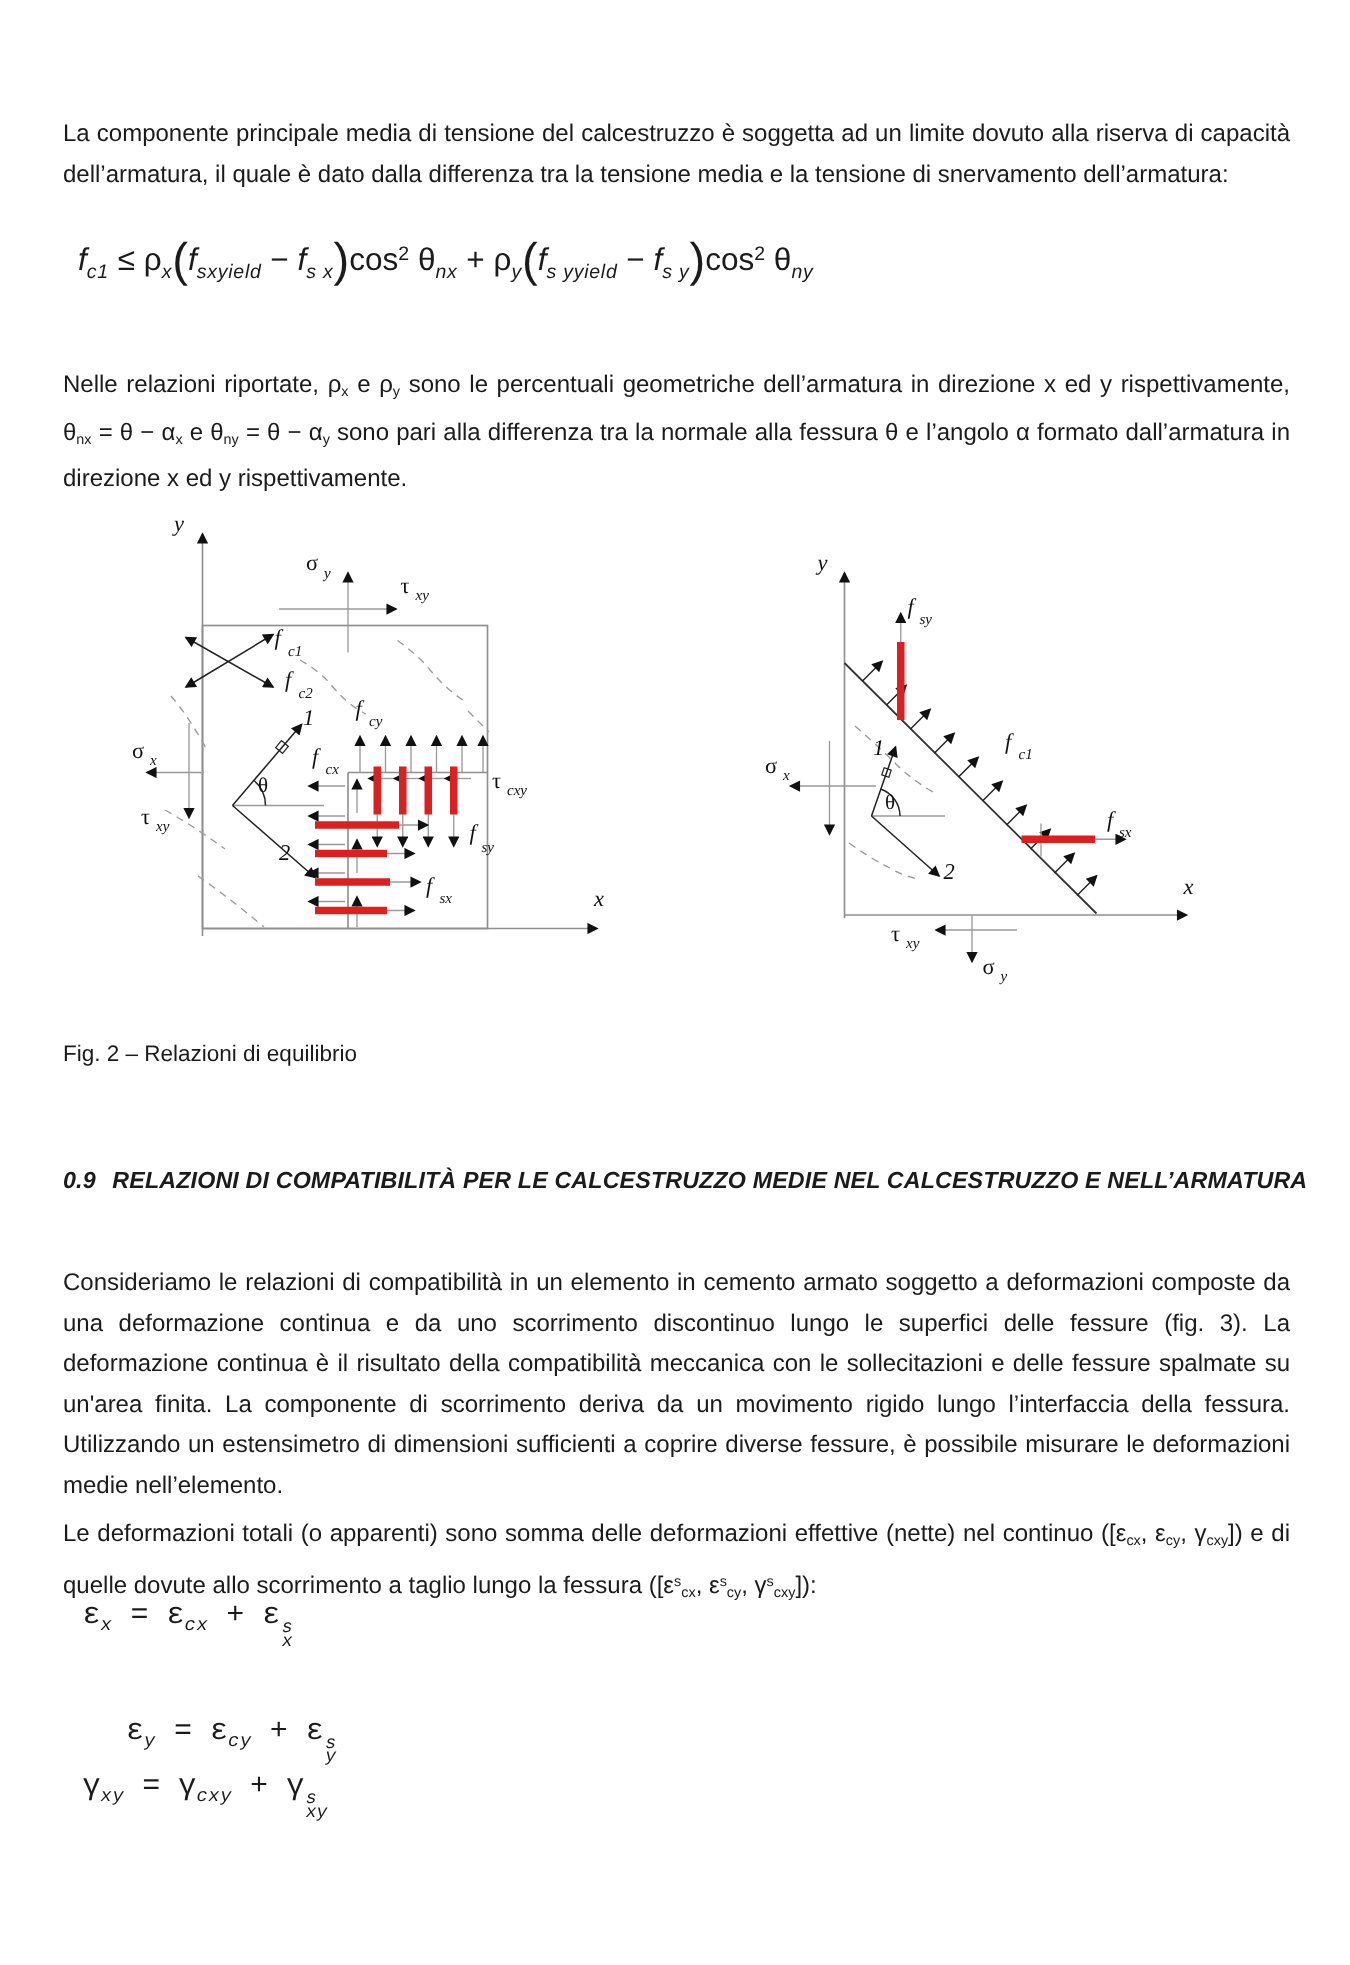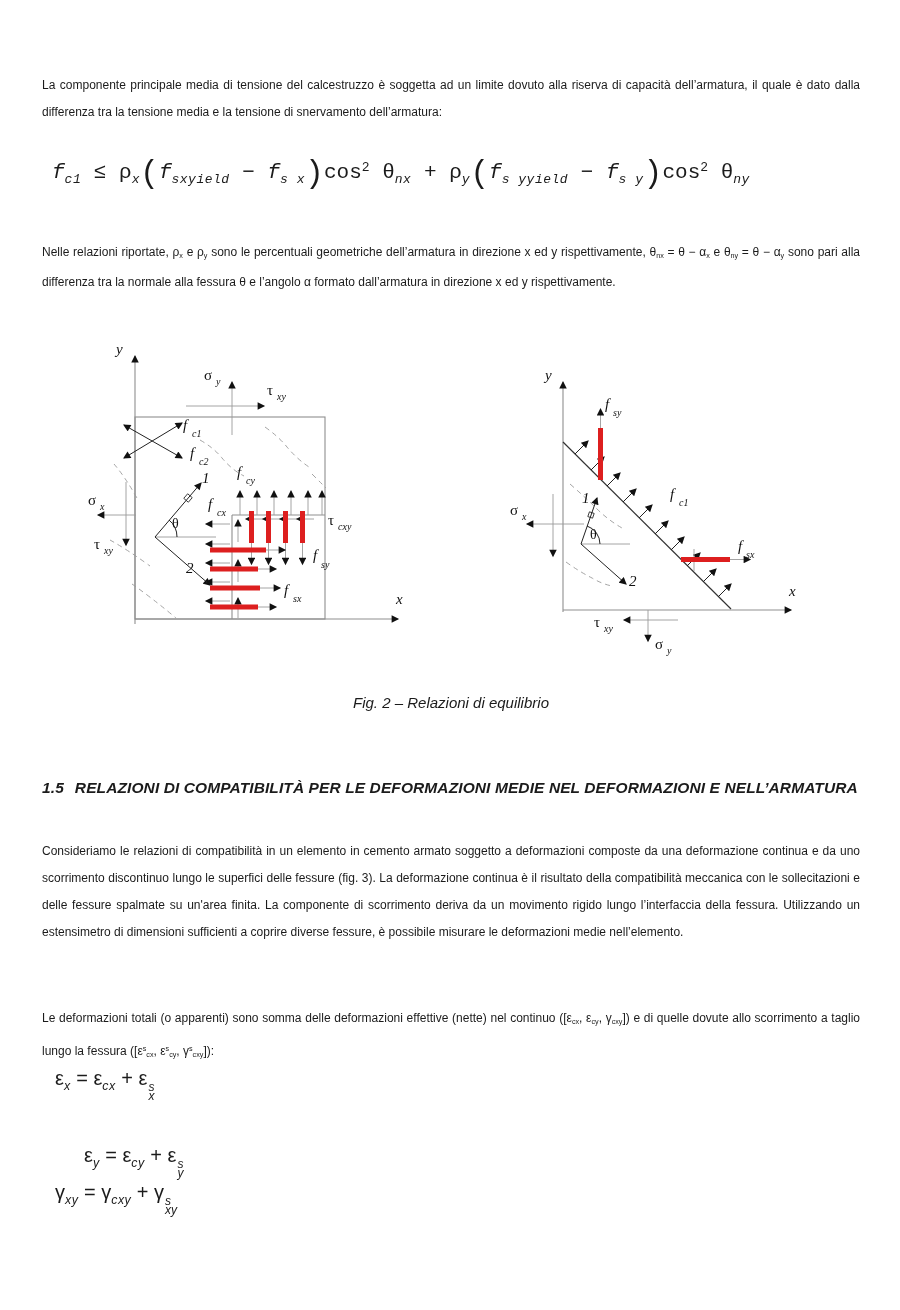--- a/index.html
+++ b/index.html
@@ -1,32 +1,32 @@
 <!DOCTYPE html>
 <html><head>
 <meta charset="utf-8">
 <style>
   html,body{margin:0;padding:0;background:#fff;}
   body{width:900px;height:1310px;position:relative;overflow:hidden;
        font-family:"Liberation Sans",sans-serif;color:#1b1b1b;}
   .abs{position:absolute;}
-  .para{left:42px;width:818px;font-size:12px;line-height:27px;text-align:justify;}
+  .para{left:42px;width:818px;font-size:16px;line-height:27px;text-align:justify;}
   .tk-n{font-style:normal;}
   .tk-i{font-style:italic;}
   .tk-g{font-style:normal;}
   .tk-sub{font-size:0.62em;font-style:italic;vertical-align:-0.38em;letter-spacing:.5px;}
   .tk-sup{font-size:0.62em;font-style:normal;vertical-align:0.55em;}
   .tk-bp{font-size:1.5em;font-weight:300;vertical-align:-0.12em;}
   .tk-sb{font-size:0.6em;vertical-align:-0.28em;}
   .tk-sp{font-size:0.6em;vertical-align:0.5em;}
   .ss{display:inline-flex;flex-direction:column;align-items:flex-start;
       vertical-align:-0.5em;line-height:0.78;font-size:0.6em;font-style:italic;margin-left:1px;}
-  .formula{left:52px;width:808px;font-family:Liberation Mono, monospace;font-size:21px;line-height:1.2;}
-  .eq{left:55px;font-family:Liberation Sans, sans-serif;font-size:20px;line-height:1.2;}
-  .caption{left:42px;width:818px;text-align:center;font-style:italic;font-size:15px;}
+  .formula{left:52px;width:808px;font-family:Liberation Sans, sans-serif;font-size:21px;line-height:1.2;}
+  .eq{left:55px;font-family:Liberation Mono, monospace;font-size:20px;line-height:1.2;}
+  .caption{left:42px;width:818px;font-size:15px;}
   .heading{left:42px;width:830px;font-size:15.5px;font-weight:bold;font-style:italic;letter-spacing:.1px;}
   .heading .num{margin-right:11px;}
   
   svg .gline{stroke:#8f8f8f;stroke-width:1.1;fill:none;}
   svg .thin{stroke:#9a9a9a;stroke-width:0.9;fill:none;}
   svg .kline{stroke:#222;stroke-width:1;fill:none;}
   svg .dash{stroke:#9a9a9a;stroke-width:0.9;fill:none;stroke-dasharray:5 4;}
   svg text{fill:#111;}
   .fl{font:italic 15px "Liberation Serif",serif;}
   .fg{font:normal 15px "Liberation Serif",serif;}
@@ -240,21 +240,21 @@
     <text class="fg" x="116" y="275">τ</text>
     <text class="fsub" x="126" y="280">xy</text>
     <text class="fg" x="177" y="297">σ</text>
     <text class="fsub" x="189" y="302">y</text>
   </g>
 </svg>
 
 <div class="abs caption" style="top:694px;">Fig. 2 – Relazioni di equilibrio</div>
 
 <h2 class="abs heading" style="top:779px;margin:0;">
-  <span class="num">1.5</span><span>RELAZIONI DI COMPATIBILITÀ PER LE DEFORMAZIONI MEDIE NEL DEFORMAZIONI E NELL’ARMATURA</span>
+  <span class="num">0.9</span><span>RELAZIONI DI COMPATIBILITÀ PER LE CALCESTRUZZO MEDIE NEL CALCESTRUZZO E NELL’ARMATURA</span>
 </h2>
 
 <p class="abs para" style="top:826px;">Consideriamo le relazioni di compatibilità in un elemento in cemento armato soggetto a deformazioni composte da una deformazione continua e da uno scorrimento discontinuo lungo le superfici delle fessure (fig. 3). La deformazione continua è il risultato della compatibilità meccanica con le sollecitazioni e delle fessure spalmate su un'area finita. La componente di scorrimento deriva da un movimento rigido lungo l’interfaccia della fessura. Utilizzando un estensimetro di dimensioni sufficienti a coprire diverse fessure, è possibile misurare le deformazioni medie nell’elemento.</p>
 
 <p class="abs para" style="top:993px;"><span class="tk-n">Le deformazioni totali (o apparenti) sono somma delle deformazioni effettive (nette) nel continuo ([ε</span><span class="tk-sb">cx</span><span class="tk-n">, ε</span><span class="tk-sb">cy</span><span class="tk-n">, γ</span><span class="tk-sb">cxy</span><span class="tk-n">]) e di quelle dovute allo scorrimento a taglio lungo la fessura ([ε</span><span class="tk-sp">s</span><span class="tk-sb">cx</span><span class="tk-n">, ε</span><span class="tk-sp">s</span><span class="tk-sb">cy</span><span class="tk-n">, γ</span><span class="tk-sp">s</span><span class="tk-sb">cxy</span><span class="tk-n">]):</span></p>
 
 <div class="abs eq" style="top:1066px;"><span class="tk-g">ε</span><span class="tk-sub">x</span><span class="tk-n"> = </span><span class="tk-g">ε</span><span class="tk-sub">cx</span><span class="tk-n"> + </span><span class="tk-g">ε</span><span class="ss">
       <span>s</span>
       <span>x</span>
     </span></div>

